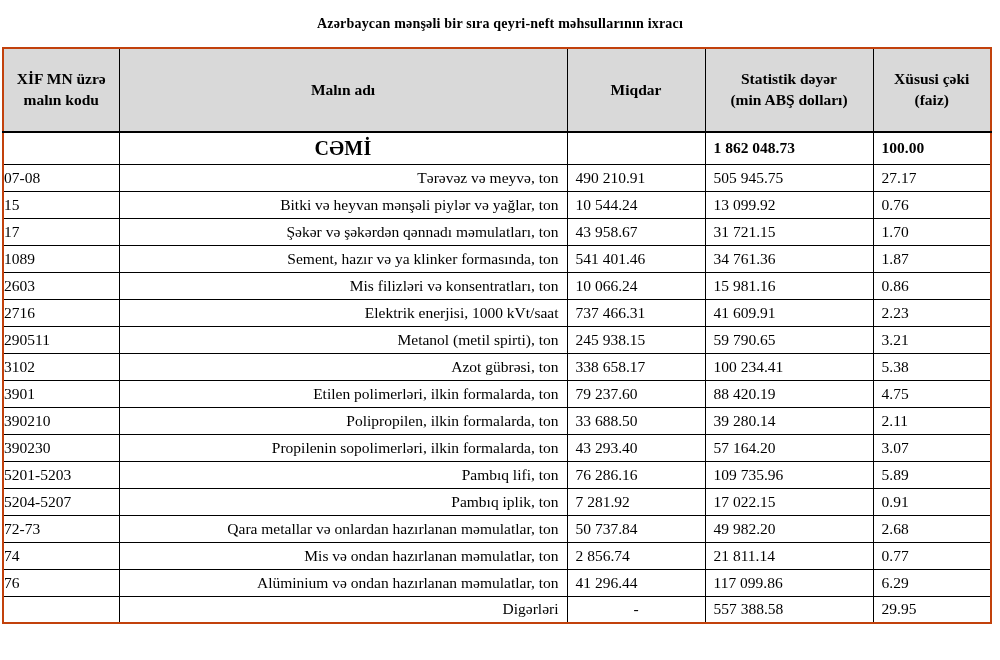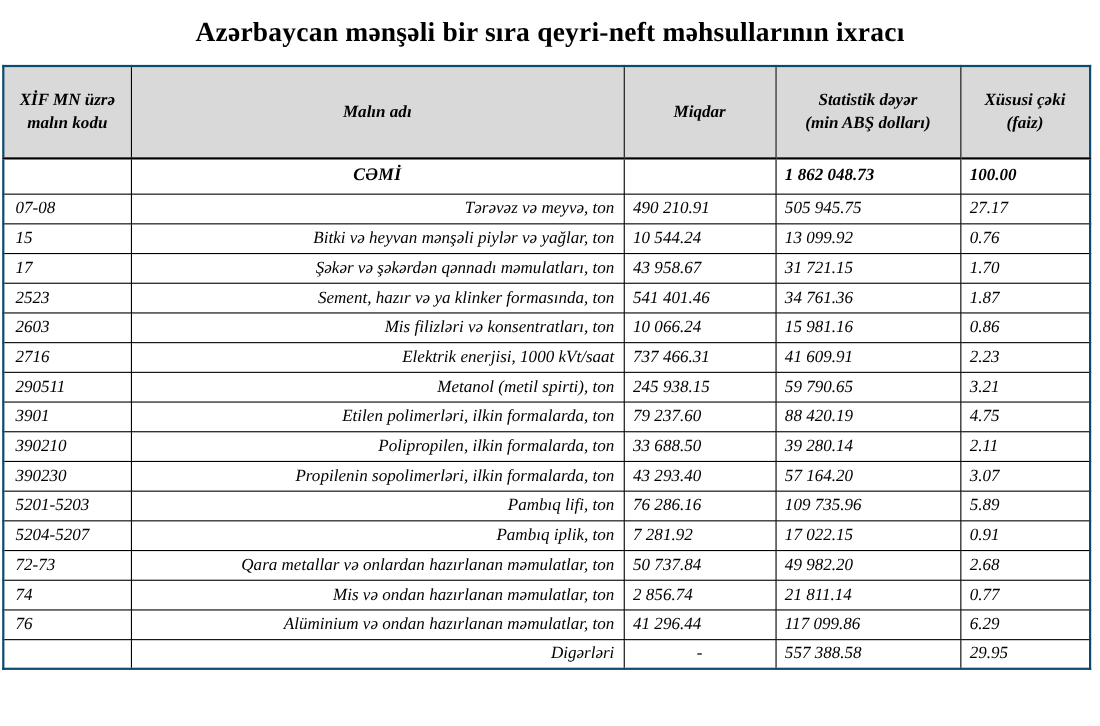--- a/index.html
+++ b/index.html
@@ -8,31 +8,30 @@
     width: 1000px;
     height: 660px;
     background: #ffffff;
     color: #000000;
     font-family: "Liberation Serif", serif;
     overflow: hidden;
   }
   .page-title {
     text-align: center;
     font-weight: bold;
-    font-size: 25px;
+    font-size: 14px;
     margin: 16px 0 15px 0;
     letter-spacing: 0.2px;
   }
   table.exports {
     border-collapse: collapse;
     table-layout: fixed;
     width: 836px;
     margin-left: 2px;
-    border: 2px solid #0c4a6e;
-    font-style: italic;
+    border: 2px solid #c2410c;
   }
   .exports th, .exports td {
     border: 1px solid #000;
     font-size: 15.5px;
     padding: 2px 8px;
     overflow: hidden;
     vertical-align: middle;
   }
   .exports thead th {
     background: #d9d9d9;
@@ -41,28 +40,28 @@
     height: 84px;
     white-space: pre-line;
     border-bottom: 2px solid #000;
     line-height: 1.35;
   }
   col.c-code  { width: 116px; }
   col.c-name  { width: 448px; }
   col.c-qty   { width: 138px; }
   col.c-value { width: 168px; }
   col.c-share { width: 118px; }
-  .exports td.code { text-align: left; padding-left: 10px; }
+  .exports td.code { text-align: left; padding-left: 0; }
   .exports td.name { text-align: right; padding-left: 12px; }
   .exports td.num  { text-align: left; padding-right: 10px; }
   .exports td.dash { text-align: center; }
   .exports tbody tr { height: 27px; }
   .exports tr.total { height: 32px; }
   .exports tr.total td { font-weight: bold; }
-  .exports tr.total td.name { text-align: center; padding-left: 8px; font-size: 16px; letter-spacing: 0.3px; }
+  .exports tr.total td.name { text-align: center; padding-left: 8px; font-size: 20px; letter-spacing: 0.3px; }
 </style>
 </head>
 <body>
 
 <div class="page-title">Azərbaycan mənşəli bir sıra qeyri-neft məhsullarının ixracı</div>
 
 <table class="exports">
   <colgroup>
     <col class="c-code">
     <col class="c-name">
@@ -105,21 +104,21 @@
     <td class="num">0.76</td>
   </tr>
       <tr>
     <td class="code">17</td>
     <td class="name">Şəkər və şəkərdən qənnadı məmulatları, ton</td>
     <td class="num">43 958.67</td>
     <td class="num">31 721.15</td>
     <td class="num">1.70</td>
   </tr>
       <tr>
-    <td class="code">2523</td>
+    <td class="code">1089</td>
     <td class="name">Sement, hazır və ya klinker formasında, ton</td>
     <td class="num">541 401.46</td>
     <td class="num">34 761.36</td>
     <td class="num">1.87</td>
   </tr>
       <tr>
     <td class="code">2603</td>
     <td class="name">Mis filizləri və konsentratları, ton</td>
     <td class="num">10 066.24</td>
     <td class="num">15 981.16</td>
@@ -133,20 +132,27 @@
     <td class="num">2.23</td>
   </tr>
       <tr>
     <td class="code">290511</td>
     <td class="name">Metanol (metil spirti), ton</td>
     <td class="num">245 938.15</td>
     <td class="num">59 790.65</td>
     <td class="num">3.21</td>
   </tr>
       <tr>
+    <td class="code">3102</td>
+    <td class="name">Azot gübrəsi, ton</td>
+    <td class="num">338 658.17</td>
+    <td class="num">100 234.41</td>
+    <td class="num">5.38</td>
+  </tr>
+      <tr>
     <td class="code">3901</td>
     <td class="name">Etilen polimerləri, ilkin formalarda, ton</td>
     <td class="num">79 237.60</td>
     <td class="num">88 420.19</td>
     <td class="num">4.75</td>
   </tr>
       <tr>
     <td class="code">390210</td>
     <td class="name">Polipropilen, ilkin formalarda, ton</td>
     <td class="num">33 688.50</td>

